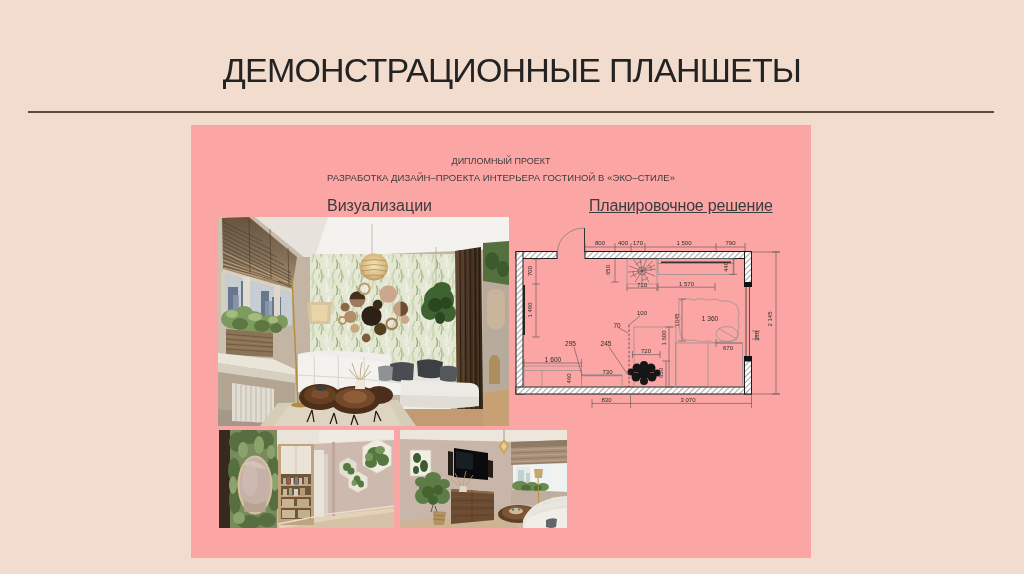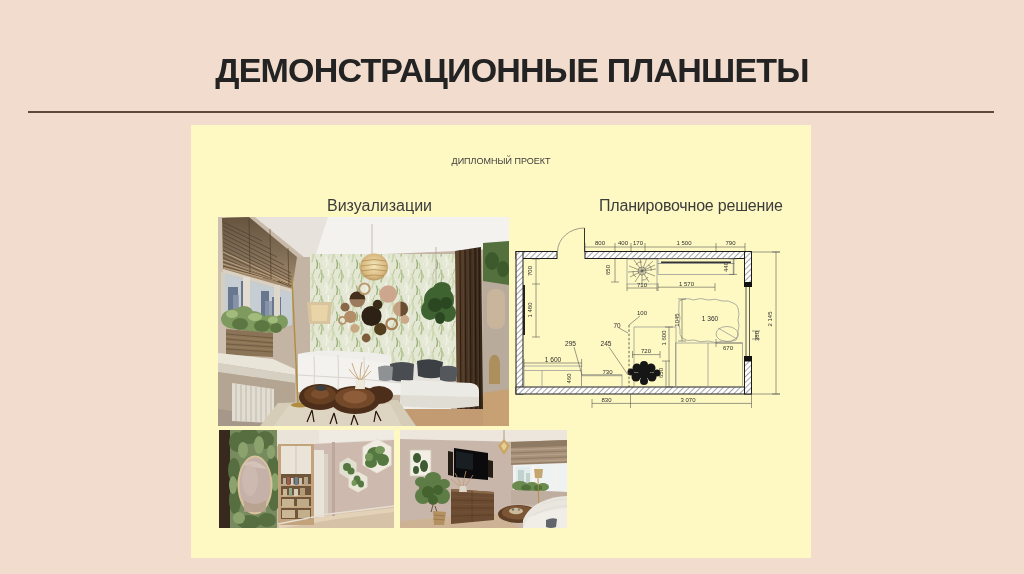--- a/index.html
+++ b/index.html
@@ -1,30 +1,31 @@
 <!DOCTYPE html>
 <html><head><meta charset="utf-8"><style>
 html,body{margin:0;padding:0}
 body{width:1024px;height:574px;background:#f1dccd;font-family:"Liberation Sans",sans-serif;position:relative;overflow:hidden}
-#title{position:absolute;left:0;top:51px;width:1024px;text-align:center;font-size:34px;font-weight:700;letter-spacing:-0.8px;color:#232323;white-space:nowrap}
+#title{position:absolute;left:0;top:51px;width:1024px;text-align:center;font-size:34px;font-weight:400;letter-spacing:-0.8px;color:#232323;white-space:nowrap}
 #rule{position:absolute;left:28px;top:111px;width:966px;height:1.6px;background:#5e4a3a}
-#panel{position:absolute;left:191px;top:125px;width:620px;height:433px;background:#fef9c3}
+#panel{position:absolute;left:191px;top:125px;width:620px;height:433px;background:#fca5a5}
 .ph{position:absolute;filter:blur(0.5px)}.pl{position:absolute;filter:blur(0.3px)}
 #h1t{position:absolute;left:0;top:31px;width:620px;text-align:center;font-size:9px;letter-spacing:0px;color:#3c3c3c}
 #h2t{position:absolute;left:0;top:47px;width:620px;text-align:center;font-size:9.5px;letter-spacing:0.05px;color:#3c3c3c}
 .lbl{position:absolute;font-size:16px;color:#3c3c3c;white-space:nowrap}
 #cred{position:absolute;left:396px;top:348px;font-size:12px;line-height:15.3px;color:#404040;letter-spacing:-0.66px;white-space:nowrap}
 </style></head>
 <body>
 <div id="title">ДЕМОНСТРАЦИОННЫЕ ПЛАНШЕТЫ</div>
 <div id="rule"></div>
 <div id="panel">
   <div id="h1t">ДИПЛОМНЫЙ ПРОЕКТ</div>
+  <div id="h2t">РАЗРАБОТКА ДИЗАЙН–ПРОЕКТА ИНТЕРЬЕРА ГОСТИНОЙ В «ЭКО–СТИЛЕ»</div>
   <div class="lbl" style="left:136px;top:72px;">Визуализации</div>
-  <div class="lbl" style="left:408px;top:72px;letter-spacing:-0.2px;">Планировочное решение</div>
+  <div class="lbl" style="left:398px;top:72px;letter-spacing:-0.2px;text-decoration:underline;">Планировочное решение</div>
   <svg class="ph" style="left:27px;top:92px" width="291" height="209" viewBox="0 0 291 209">
    <defs>
     <pattern id="wp" width="20" height="26" patternUnits="userSpaceOnUse">
       <rect width="20" height="26" fill="#e4e7d4"></rect>
       <g fill="none" stroke-linecap="round">
       <path d="M3,1 q2,5 0,12" stroke="#a8bd86" stroke-width="1.4"></path>
       <path d="M3.2,3 q-2.4,3 -2.6,6 M3.2,3 q2.6,3 2.6,6" stroke="#b6c795" stroke-width="1"></path>
       <path d="M14,5 q2.5,6 0,14" stroke="#c9d5ac" stroke-width="1.5"></path>
       <path d="M14,8 q-3,3.5 -3.4,7 M14,8 q3,3.5 3.4,7" stroke="#cfdab4" stroke-width="1.1"></path>
       <path d="M8,14 q2,4.5 0,10" stroke="#f1f3e6" stroke-width="1.5"></path>

